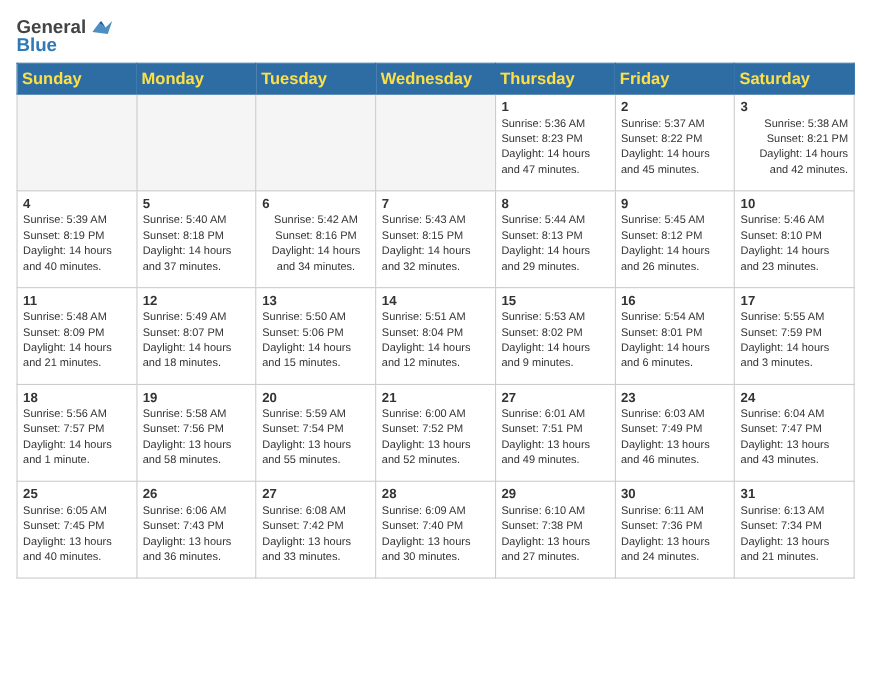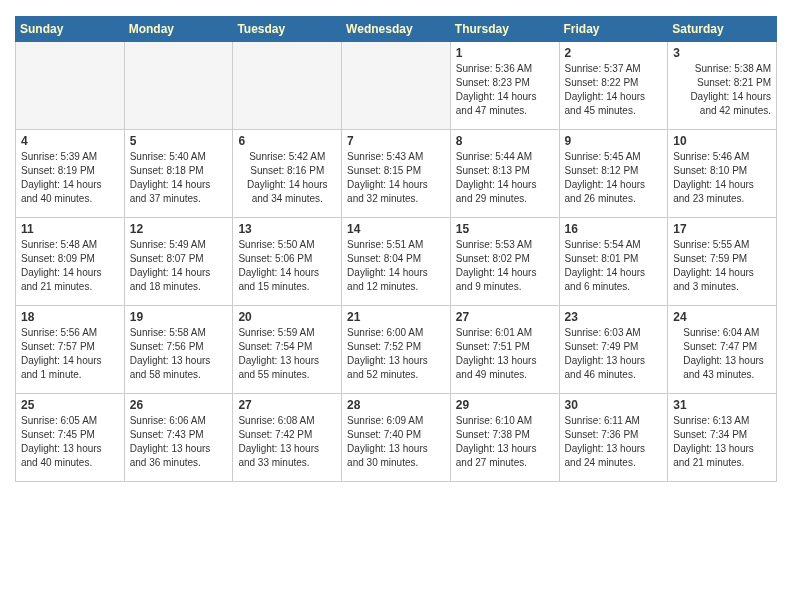--- a/index.html
+++ b/index.html
@@ -34,22 +34,22 @@
       font-size: 16px;
       color: #555;
     }
     .calendar {
       width: 100%;
       border-collapse: collapse;
       table-layout: fixed;
     }
     .calendar th {
       background: #2e6da4;
-      color: #fef9c3;
-      font-size: 12px;
+      color: #fde047;
+      font-size: 15px;
       font-weight: bold;
       padding: 5px 4px;
       text-align: left;
       border: 1px solid #2e6da4;
     }
     .calendar td {
       border: 1px solid #ccc;
       vertical-align: top;
       padding: 4px 5px;
       font-size: 10px;
@@ -69,20 +69,30 @@
     }
     .day-info {
       line-height: 1.4;
       font-size: 10px;
     }
   </style>
 </head>
 <body>
 
 <div class="header-area">
+  <div class="logo">
+    <div style="display:flex;align-items:center;gap:2px;">
+      <span style="font-size:17px;font-weight:bold;color:#444;">General</span>
+      <svg width="22" height="16" viewBox="0 0 22 16">
+        <polygon points="4,12 10,4 16,8 22,2 18,14" fill="#2e7ab8" opacity="0.85"></polygon>
+        <polygon points="10,4 16,8 12,2" fill="#1a5f9a"></polygon>
+      </svg>
+    </div>
+    <span style="font-size:17px;font-weight:bold;color:#2e7ab8;margin-top:-4px;">Blue</span>
+  </div>
 </div>
 
 <table class="calendar">
   <thead>
     <tr>
     <th>Sunday</th>
         <th>Monday</th>
         <th>Tuesday</th>
         <th>Wednesday</th>
         <th>Thursday</th>
@@ -258,21 +268,21 @@
         </td>
         <td>
           <span class="day-num">23</span>
           <div class="day-info" style="white-space: pre-line;">Sunrise: 6:03 AM
 Sunset: 7:49 PM
 Daylight: 13 hours
 and 46 minutes.</div>
         </td>
         <td>
           <span class="day-num">24</span>
-          <div class="day-info" style="white-space: pre-line; margin-left: 10px;">Sunrise: 6:04 AM
+          <div class="day-info" style="white-space: pre-line;">Sunrise: 6:04 AM
 Sunset: 7:47 PM
 Daylight: 13 hours
 and 43 minutes.</div>
         </td>
       </tr>
       <tr>
         <td>
           <span class="day-num">25</span>
           <div class="day-info" style="white-space: pre-line;">Sunrise: 6:05 AM
 Sunset: 7:45 PM

